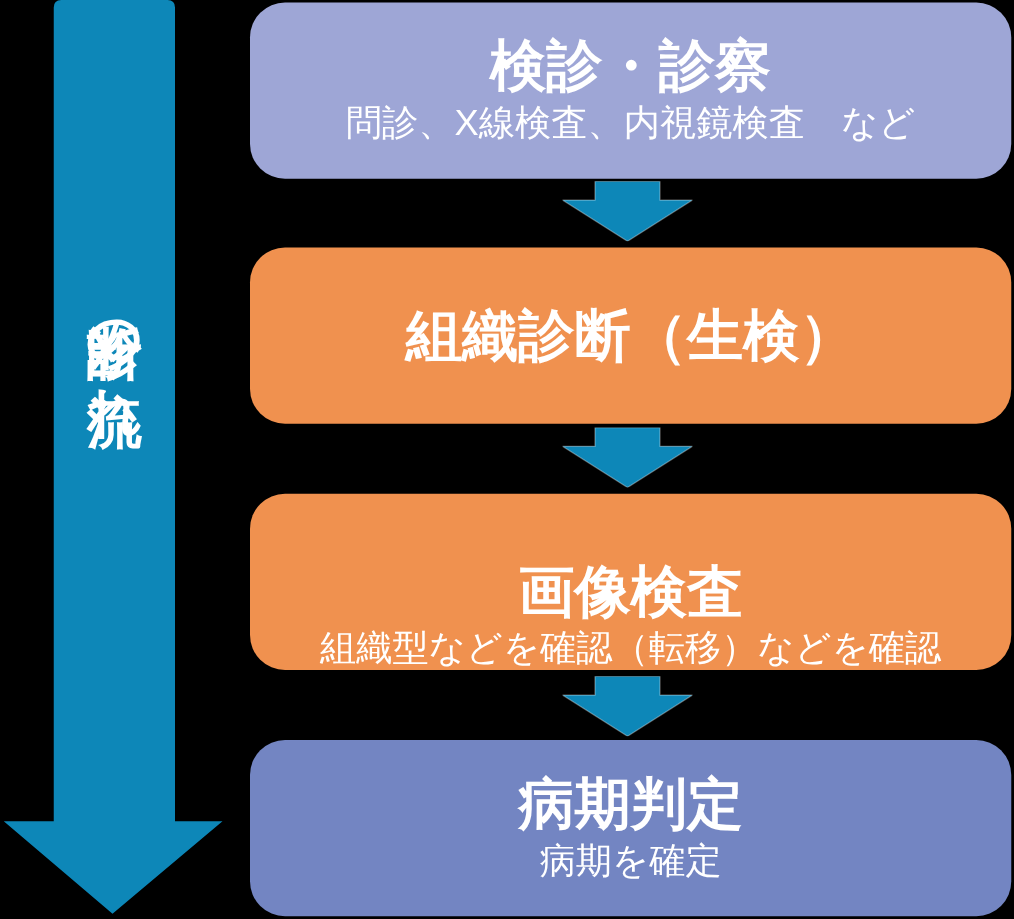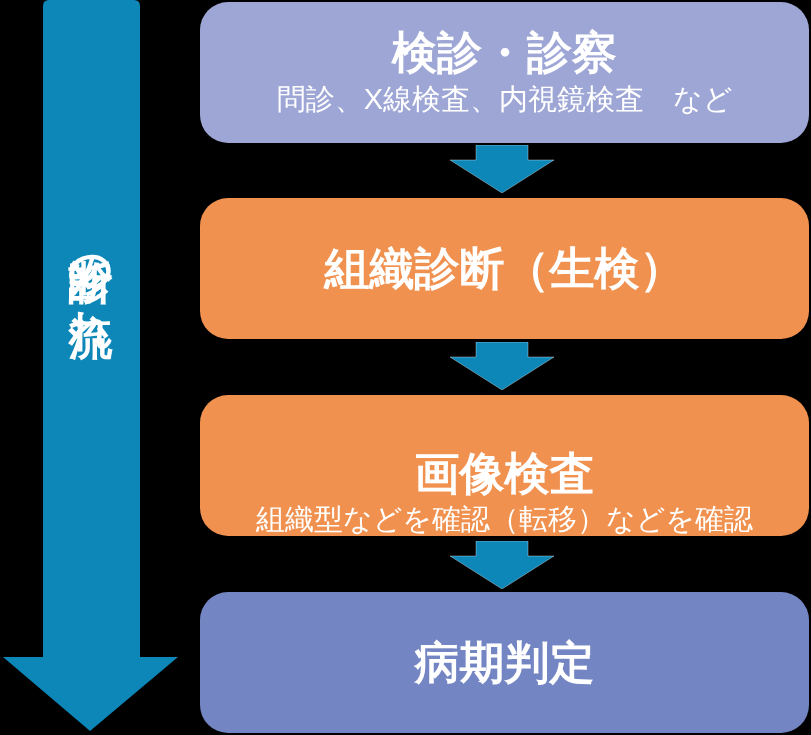--- a/index.html
+++ b/index.html
@@ -113,15 +113,16 @@
     <div class="step-title">画像検査</div>
     <div class="step-subtitle">組織型などを確認（転移）などを確認</div>
   </section>
 
   <svg class="connector connector-3" viewBox="0 0 104 48" xmlns="http://www.w3.org/2000/svg" aria-hidden="true">
     <polygon points="26,0 78,0 78,15 104,15 52,48 0,15 26,15" fill="#0D87B8" stroke="#ffffff" stroke-width="1" stroke-opacity="0.35"></polygon>
   </svg>
 
   <section class="step step-4">
     <div class="step-title">病期判定</div>
+    <div class="step-subtitle">病期を確定</div>
   </section>
 
 </div>
 
 </body></html>

